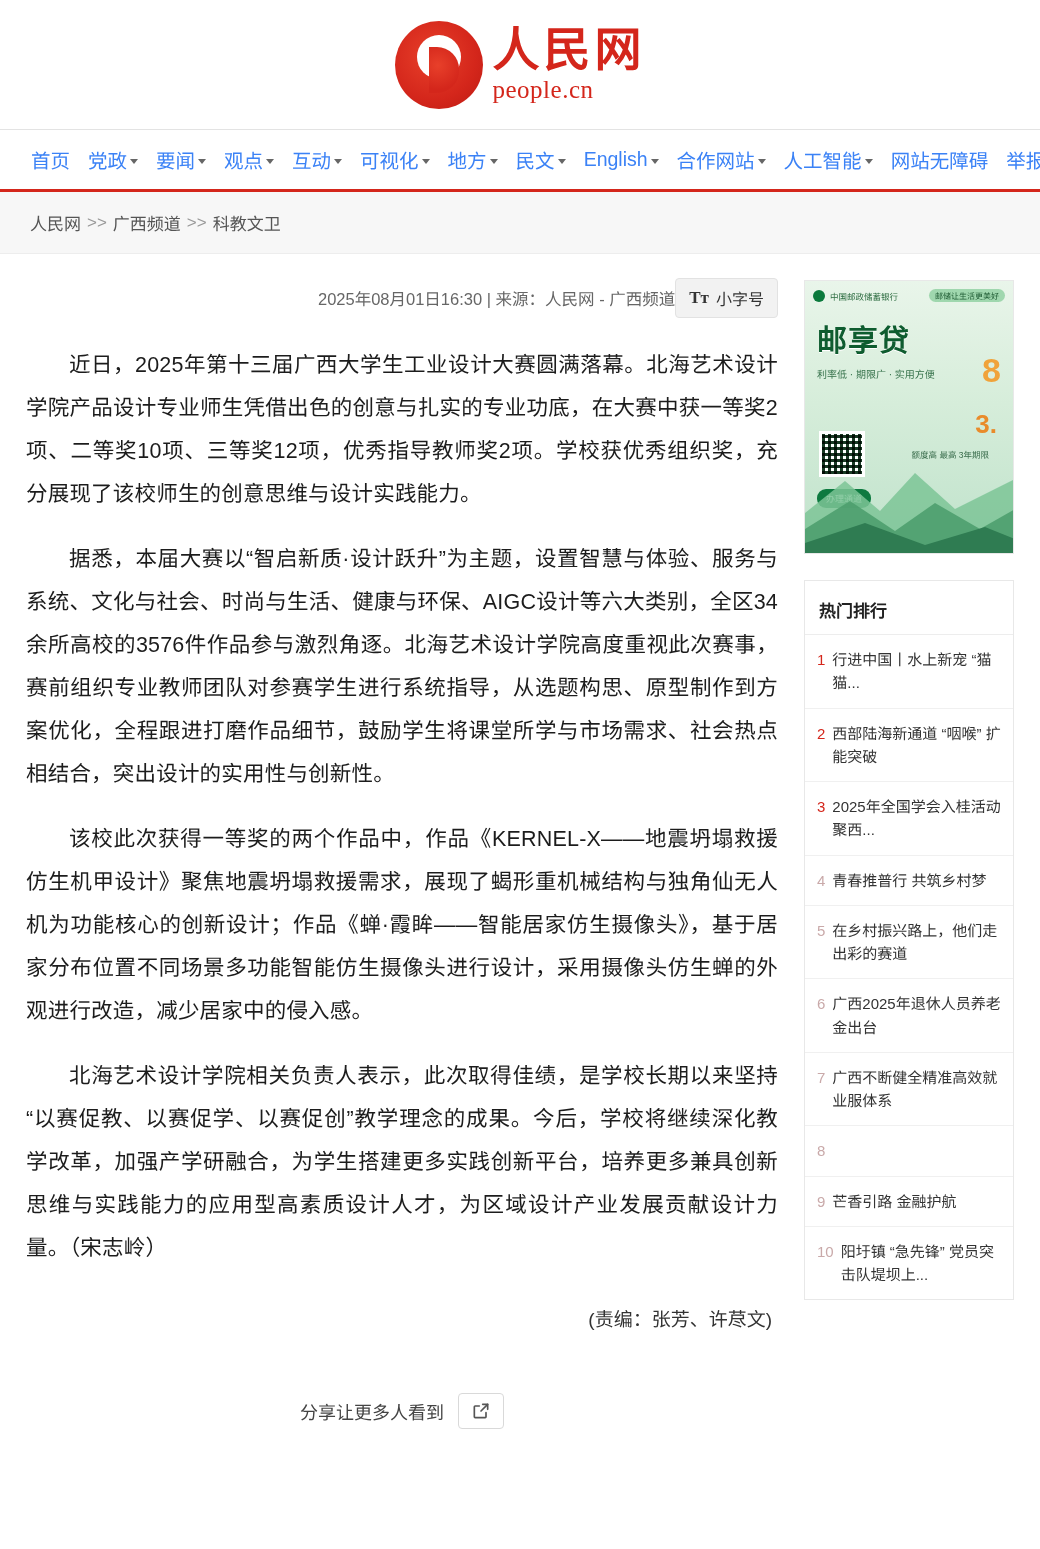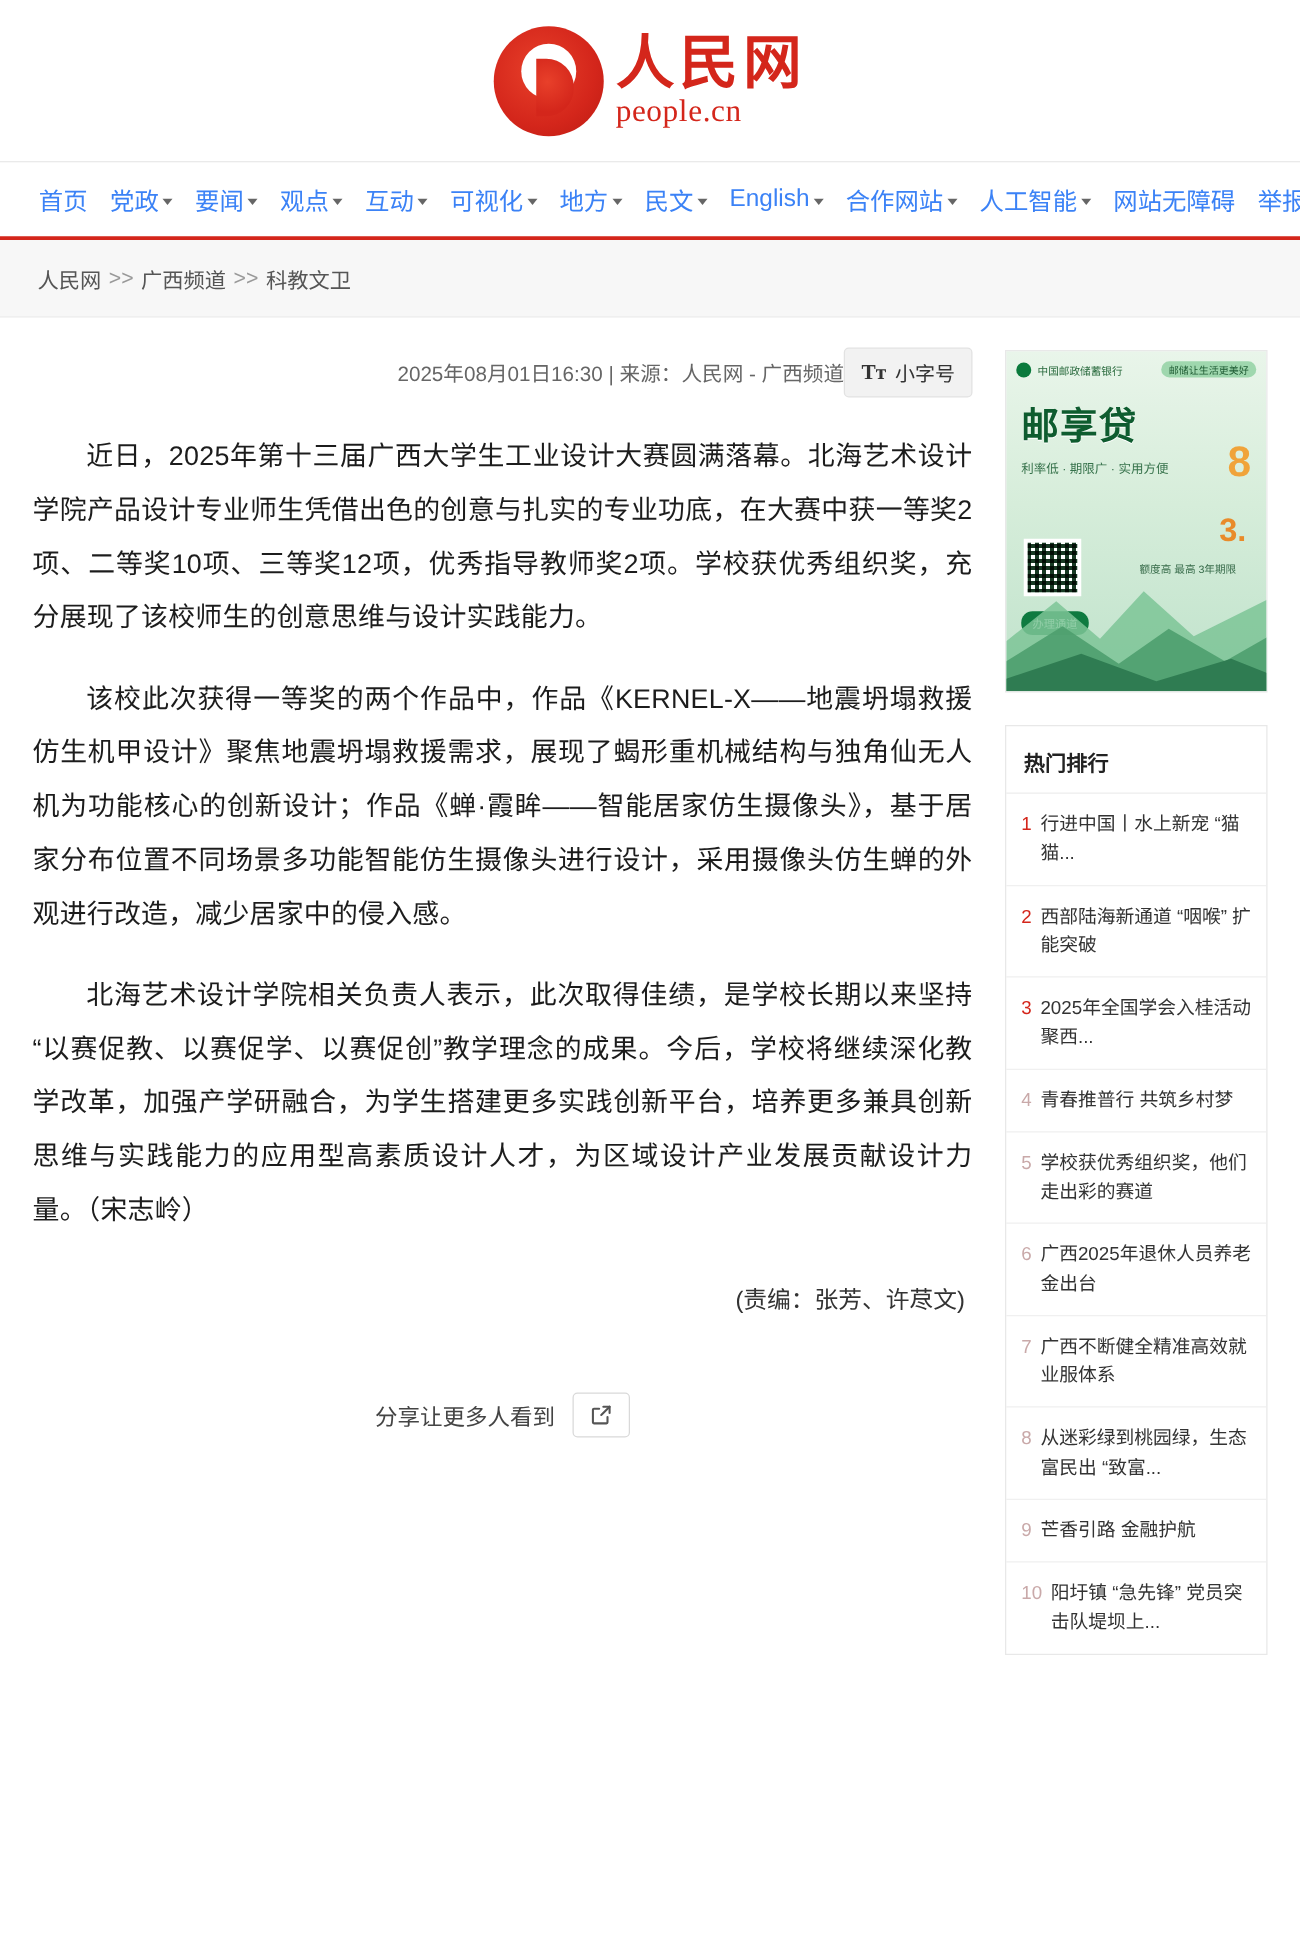--- a/index.html
+++ b/index.html
@@ -337,20 +337,21 @@
     <div class="meta-row">
       <div class="meta">2025年08月01日16:30 | 来源：人民网 - 广西频道</div>
       <div class="fontsize-btn">
         <span class="tt">Tт</span>
         <span>小字号</span>
       </div>
     </div>
 
     <div class="article">
       <p>近日，2025年第十三届广西大学生工业设计大赛圆满落幕。北海艺术设计学院产品设计专业师生凭借出色的创意与扎实的专业功底，在大赛中获一等奖2项、二等奖10项、三等奖12项，优秀指导教师奖2项。学校获优秀组织奖，充分展现了该校师生的创意思维与设计实践能力。</p>
+      <p>据悉，本届大赛以“智启新质·设计跃升”为主题，设置智慧与体验、服务与系统、文化与社会、时尚与生活、健康与环保、AIGC设计等六大类别，全区34余所高校的3576件作品参与激烈角逐。北海艺术设计学院高度重视此次赛事，赛前组织专业教师团队对参赛学生进行系统指导，从选题构思、原型制作到方案优化，全程跟进打磨作品细节，鼓励学生将课堂所学与市场需求、社会热点相结合，突出设计的实用性与创新性。</p>
       <p>该校此次获得一等奖的两个作品中，作品《KERNEL-X——地震坍塌救援仿生机甲设计》聚焦地震坍塌救援需求，展现了蝎形重机械结构与独角仙无人机为功能核心的创新设计；作品《蝉·霞眸——智能居家仿生摄像头》，基于居家分布位置不同场景多功能智能仿生摄像头进行设计，采用摄像头仿生蝉的外观进行改造，减少居家中的侵入感。</p>
       <p>北海艺术设计学院相关负责人表示，此次取得佳绩，是学校长期以来坚持“以赛促教、以赛促学、以赛促创”教学理念的成果。今后，学校将继续深化教学改革，加强产学研融合，为学生搭建更多实践创新平台，培养更多兼具创新思维与实践能力的应用型高素质设计人才，为区域设计产业发展贡献设计力量。（宋志岭）</p>
     </div>
 
     <div class="editor">(责编：张芳、许荩文)</div>
 
     <div class="share-row">
       <span>分享让更多人看到</span>
       <span class="share-btn">
         <svg width="20" height="20" viewBox="0 0 24 24" fill="none" stroke="#555" stroke-width="2" stroke-linecap="round" stroke-linejoin="round">
@@ -399,33 +400,32 @@
       <div class="hot-item">
         <span class="hot-idx">3</span>
         <span class="hot-txt">2025年全国学会入桂活动聚西...</span>
       </div>
       <div class="hot-item">
         <span class="hot-idx dim">4</span>
         <span class="hot-txt">青春推普行 共筑乡村梦</span>
       </div>
       <div class="hot-item">
         <span class="hot-idx dim">5</span>
-        <span class="hot-txt">学校获优秀组织奖，他们走出彩的赛道</span>
+        <span class="hot-txt">在乡村振兴路上，他们走出彩的赛道</span>
       </div>
       <div class="hot-item">
         <span class="hot-idx dim">6</span>
         <span class="hot-txt">广西2025年退休人员养老金出台</span>
       </div>
       <div class="hot-item">
         <span class="hot-idx dim">7</span>
         <span class="hot-txt">广西不断健全精准高效就业服体系</span>
       </div>
       <div class="hot-item">
         <span class="hot-idx dim">8</span>
-        <span class="hot-txt">从迷彩绿到桃园绿，生态富民出 “致富...</span>
       </div>
       <div class="hot-item">
         <span class="hot-idx dim">9</span>
         <span class="hot-txt">芒香引路 金融护航</span>
       </div>
       <div class="hot-item">
         <span class="hot-idx dim">10</span>
         <span class="hot-txt">阳圩镇 “急先锋” 党员突击队堤坝上...</span>
       </div>
     </div>

